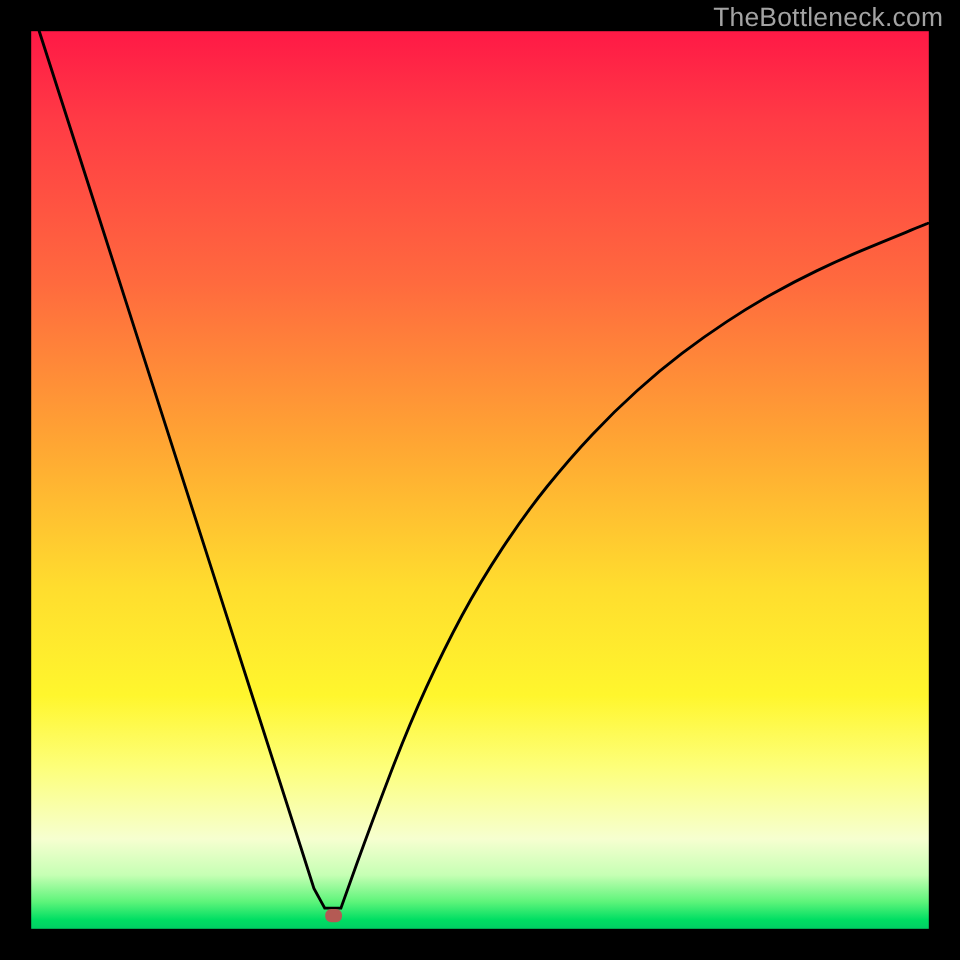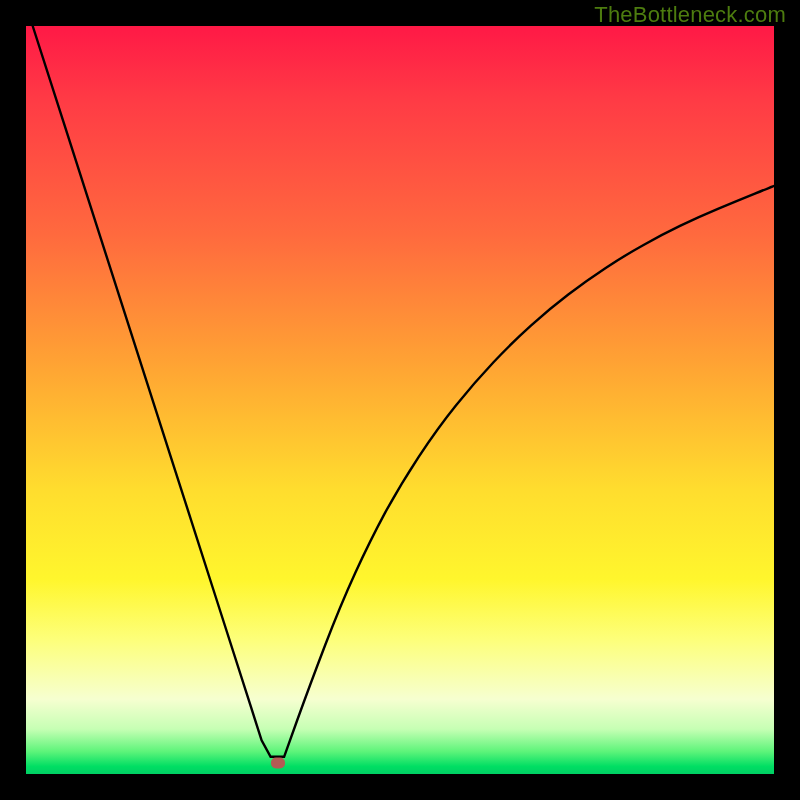--- a/index.html
+++ b/index.html
@@ -14,21 +14,21 @@
   .stage {
     position: relative;
     width: 800px;
     height: 800px;
     background: #000;
   }
   .watermark {
     position: absolute;
     top: 2px;
     right: 14px;
-    color: #4d7c0f;
+    color: #a3a3a3;
     font-size: 22px;
     font-weight: 400;
     letter-spacing: 0.2px;
     z-index: 5;
   }
   .plot {
     position: absolute;
     left: 26px;
     top: 26px;
     width: 748px;

